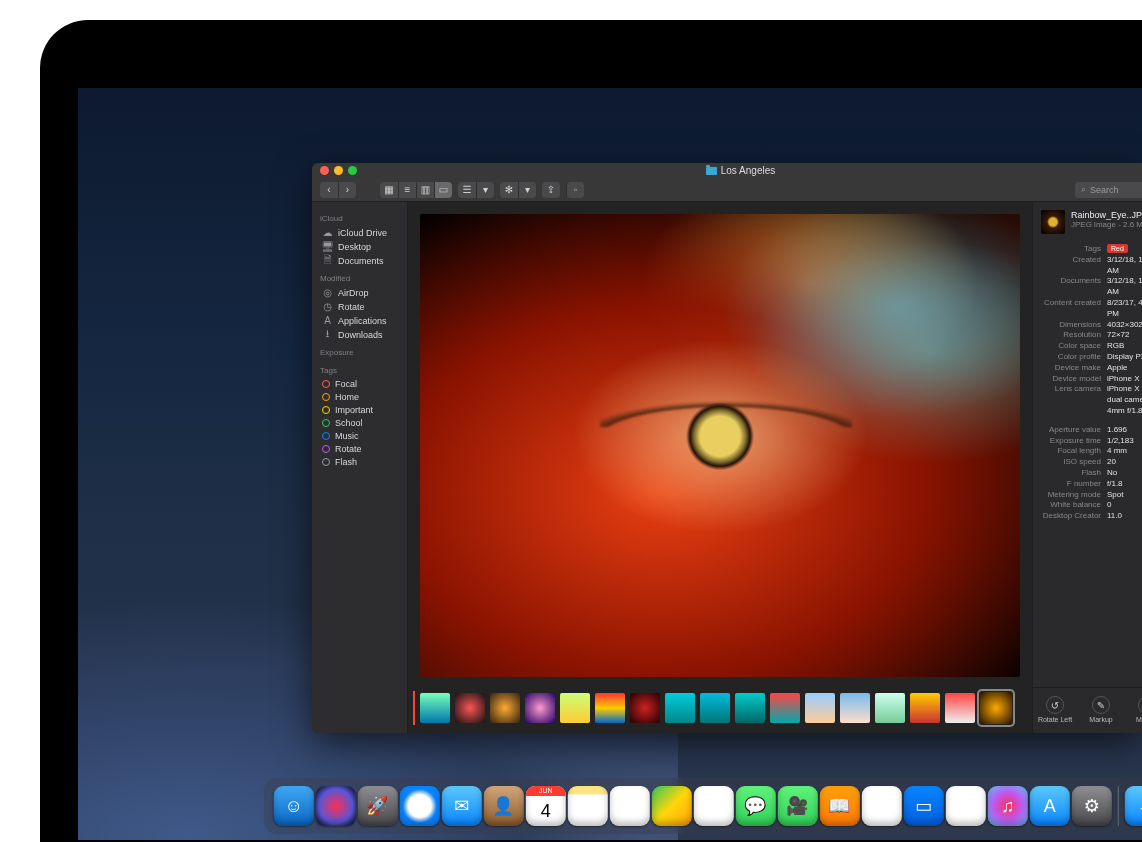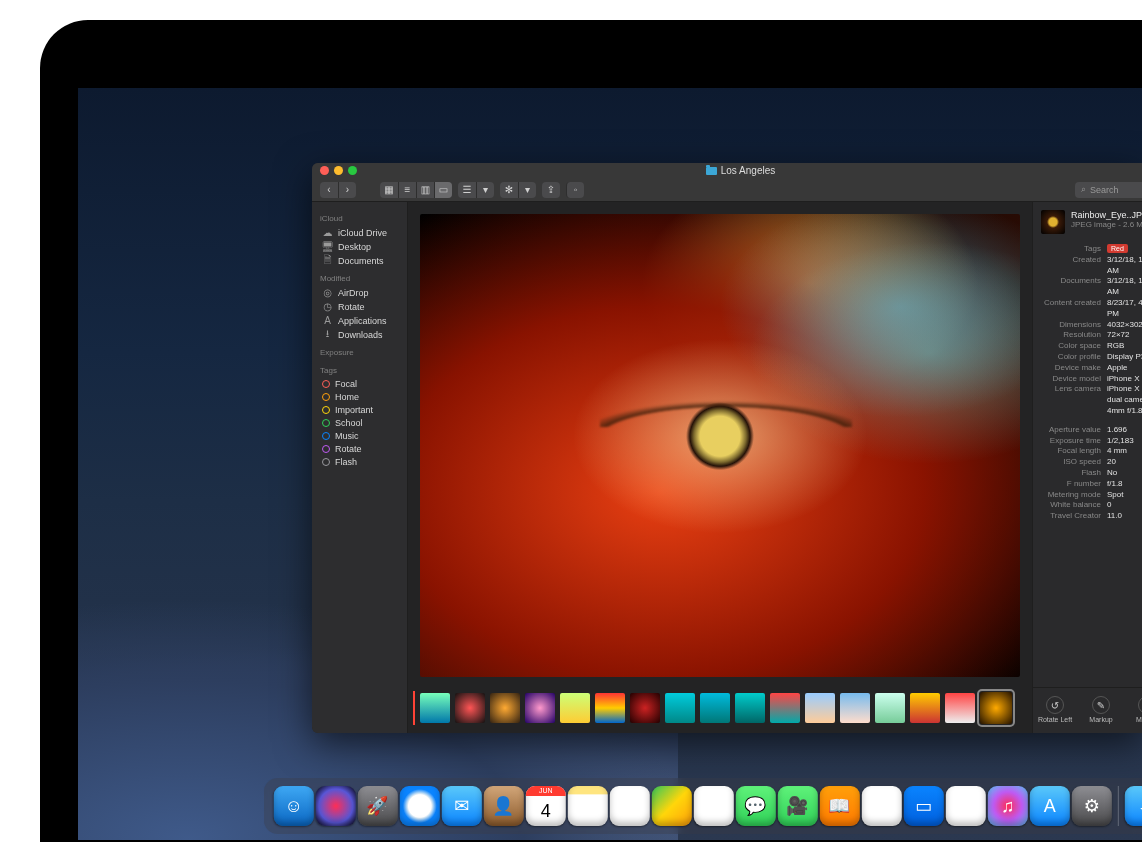--- a/index.html
+++ b/index.html
@@ -365,21 +365,21 @@
             </div>
             <div class="meta-row">
               <div class="k">Metering mode</div>
               <div class="v">Spot</div>
             </div>
             <div class="meta-row">
               <div class="k">White balance</div>
               <div class="v">0</div>
             </div>
             <div class="meta-row">
-              <div class="k">Travel Creator</div>
+              <div class="k">Desktop Creator</div>
               <div class="v">11.0</div>
             </div>
           </div>
 
         <div class="quick-actions">
           <div class="qa">
             <div class="ic">↺</div>
             <span>Rotate Left</span>
           </div>
           <div class="qa">

